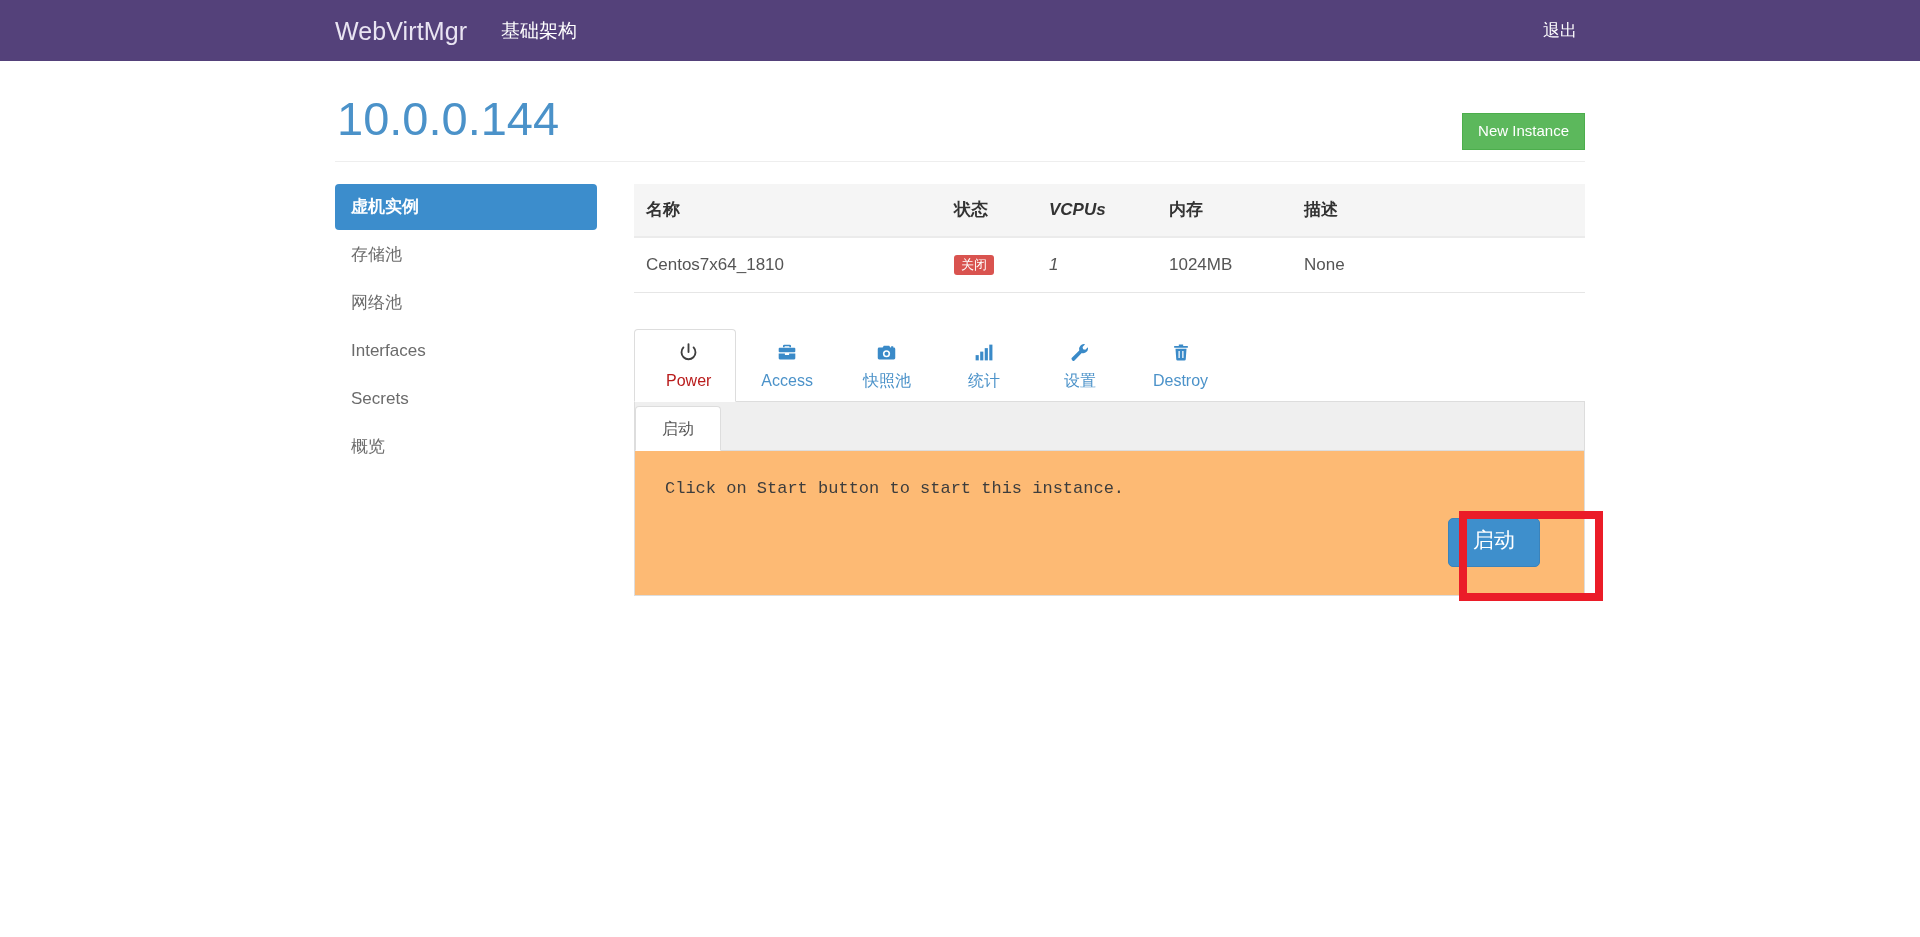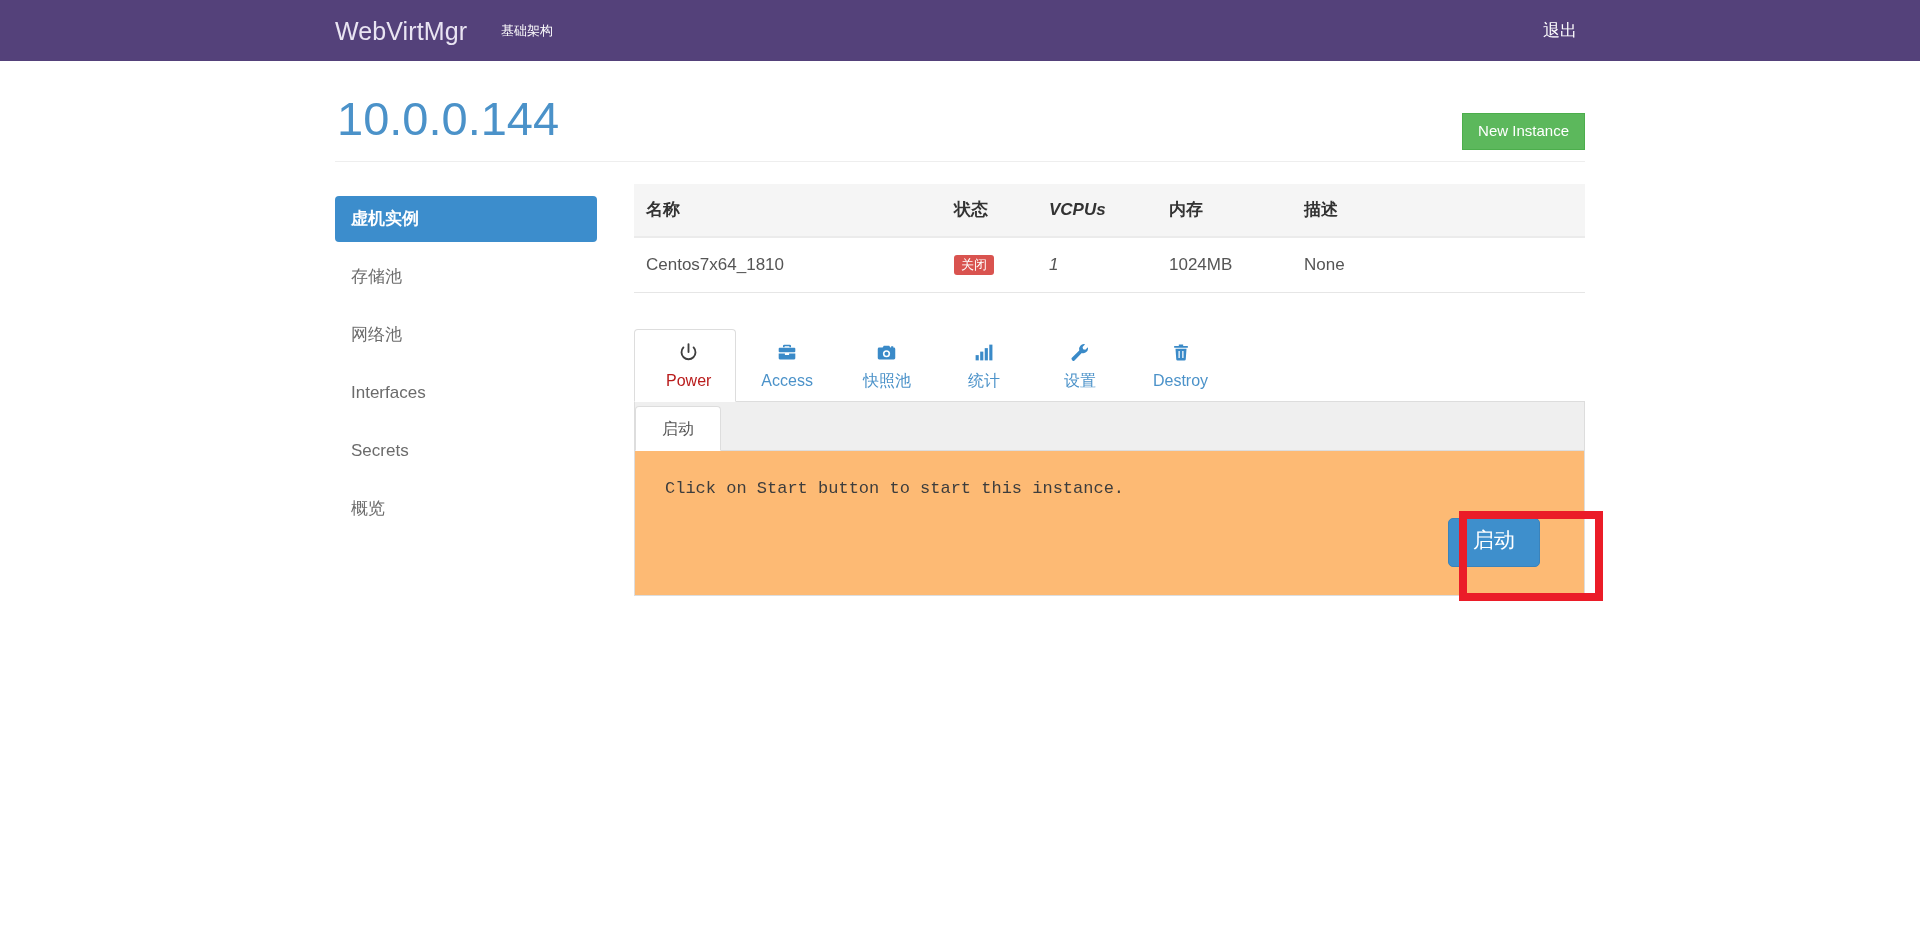--- a/index.html
+++ b/index.html
@@ -33,21 +33,21 @@
     font-size: 25px;
     font-weight: 400;
     letter-spacing: 0.1px;
     margin-right: 26px;
     text-decoration: none;
     line-height: 1;
     padding-top: 2px;
   }
   .nav-link {
     color: #ffffff;
-    font-size: 13px;
+    font-size: 19px;
     text-decoration: none;
     padding: 0 8px;
     line-height: 1;
   }
   .nav-right {
     margin-left: auto;
     display: flex;
     align-items: center;
   }
   .nav-right .nav-link { font-size: 17px; }
@@ -95,21 +95,21 @@
   .row {
     display: flex;
     align-items: flex-start;
   }
   .sidebar {
     width: 277px;
     flex: 0 0 277px;
     padding-right: 15px;
   }
   .nav-pills { list-style: none; margin: 0; padding: 0; }
-  .nav-pills li { margin-bottom: 2px; margin-top: 12px; }
+  .nav-pills li { margin-bottom: 2px; }
   .nav-pills a {
     display: block;
     padding: 12px 16px;
     font-size: 17px;
     color: #6b6b6b;
     text-decoration: none;
     border-radius: 4px;
     line-height: 1.3;
   }
   .nav-pills li.active a {

